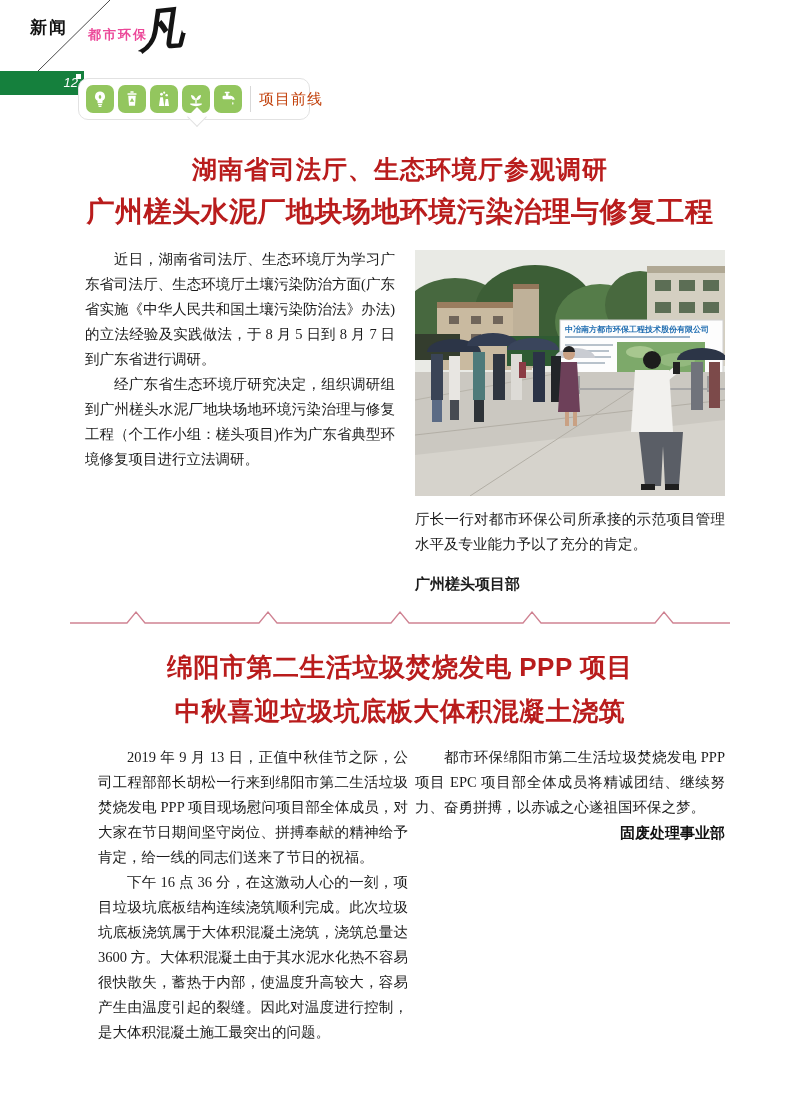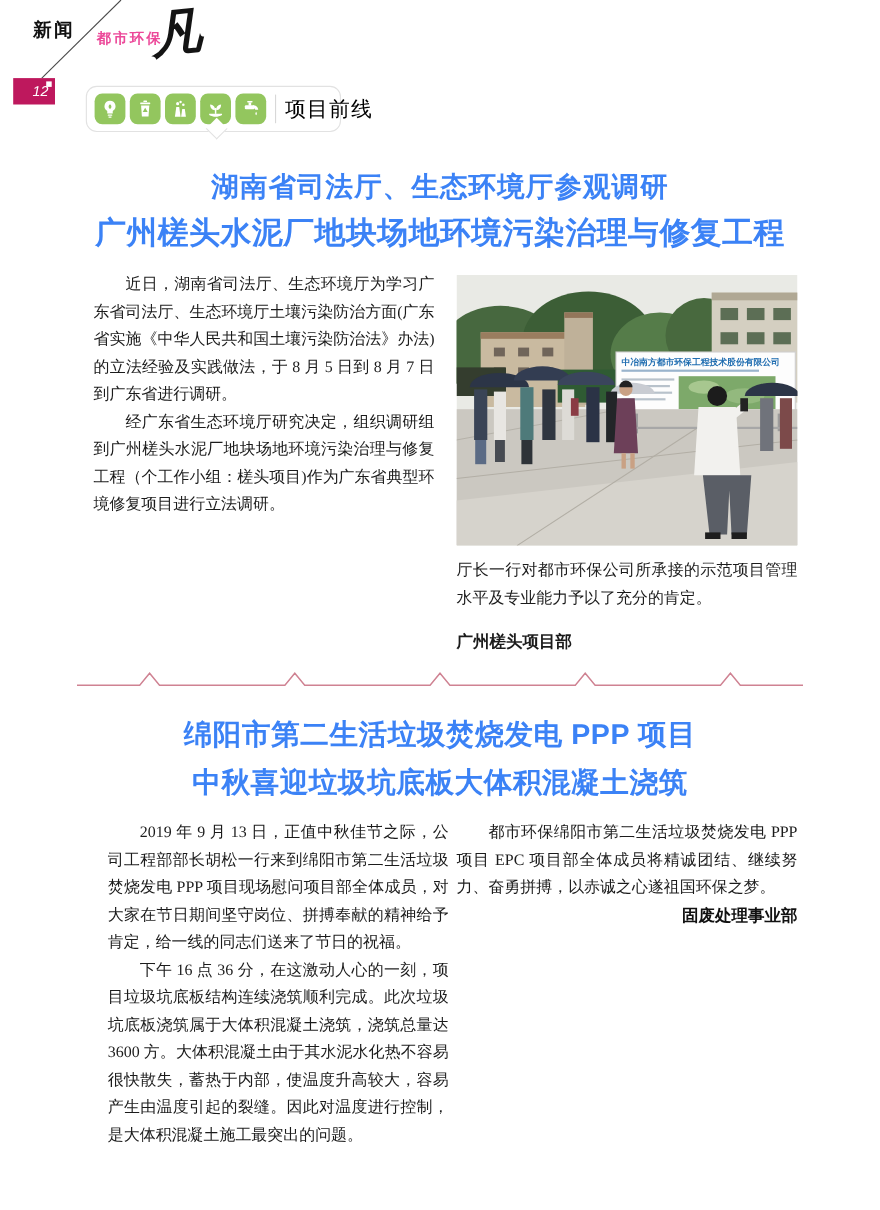--- a/index.html
+++ b/index.html
@@ -5,37 +5,37 @@
   html,body{margin:0;padding:0;background:#ffffff;}
   .page{position:relative;width:800px;height:1048px;background:#fff;overflow:hidden;
         font-family:"Liberation Sans","DejaVu Sans",sans-serif;}
 
   
   .section-label{position:absolute;left:30px;top:16px;font-size:17px;font-weight:bold;color:#111;letter-spacing:2px;}
   .diag-svg{position:absolute;left:0;top:0;}
   .brand-text{position:absolute;left:88px;top:26px;font-size:13px;font-weight:bold;color:#ec4899;letter-spacing:2px;}
   .brand-glyph{position:absolute;left:137px;top:0px;font-size:46px;font-family:"Liberation Serif","DejaVu Serif",serif;
                font-style:italic;font-weight:bold;color:#141414;transform:rotate(-6deg);}
-  .pagenum-box{position:absolute;left:12px;top:71px;width:38px;height:24px;background:#be185d;}
+  .pagenum-box{position:absolute;left:0;top:71px;width:38px;height:24px;background:#15803d;padding-left:46px;}
   .pagenum{position:absolute;right:6px;top:0;line-height:24px;color:#fff;font-size:13px;font-style:italic;}
   .pagenum-dot{position:absolute;right:3px;top:3px;width:5px;height:5px;background:#fff;}
 
   
   .bubble{position:absolute;left:78px;top:78px;width:232px;height:42px;background:#fff;border:1px solid #e2e2e2;
           border-radius:10px;display:flex;align-items:center;padding-left:7px;box-sizing:border-box;}
   .bubble-tail{position:absolute;left:190px;top:110px;width:13px;height:13px;background:#fff;
                border-right:1px solid #e2e2e2;border-bottom:1px solid #e2e2e2;transform:rotate(45deg);}
   .icon-sq{width:28px;height:28px;background:#93c65e;border-radius:7px;margin-right:4px;
            display:flex;align-items:center;justify-content:center;flex:0 0 auto;}
   .icon-sq svg{width:20px;height:20px;fill:#ffffff;}
   .bubble-div{width:1px;height:26px;background:#d8d8d8;margin:0 8px 0 4px;flex:0 0 auto;}
-  .column-tag{font-family:"Liberation Serif","DejaVu Serif",serif;font-size:19px;color:#000000;letter-spacing:1px;white-space:nowrap;}
-
-  
-  .a-title{position:absolute;left:40px;width:720px;text-align:center;font-weight:bold;color:#3b82f6;}
+  .column-tag{font-family:"Liberation Serif","DejaVu Serif",serif;font-size:15px;color:#c2410c;letter-spacing:1px;white-space:nowrap;}
+
+  
+  .a-title{position:absolute;left:40px;width:720px;text-align:center;font-weight:bold;color:#b91c1c;}
   .a1-title{top:153px;}
   .a1-title .t1{font-size:25px;letter-spacing:1px;}
   .a1-title .t2{font-size:28px;margin-top:7px;letter-spacing:0.5px;}
   .a2-title{top:650px;}
   .a2-title .t1{font-size:26px;letter-spacing:0.5px;text-align:center;}
   .a2-title .t2{font-size:26px;margin-top:9px;letter-spacing:0.5px;}
 
   
   .col{position:absolute;width:310px;}
   .col p{margin:0;font-family:"Liberation Serif","DejaVu Serif",serif;font-size:14.5px;line-height:25px;

